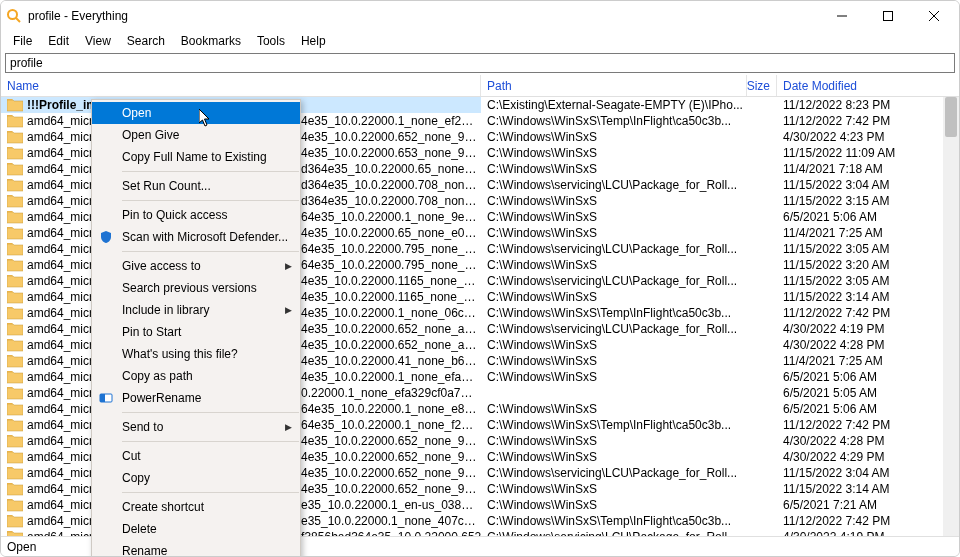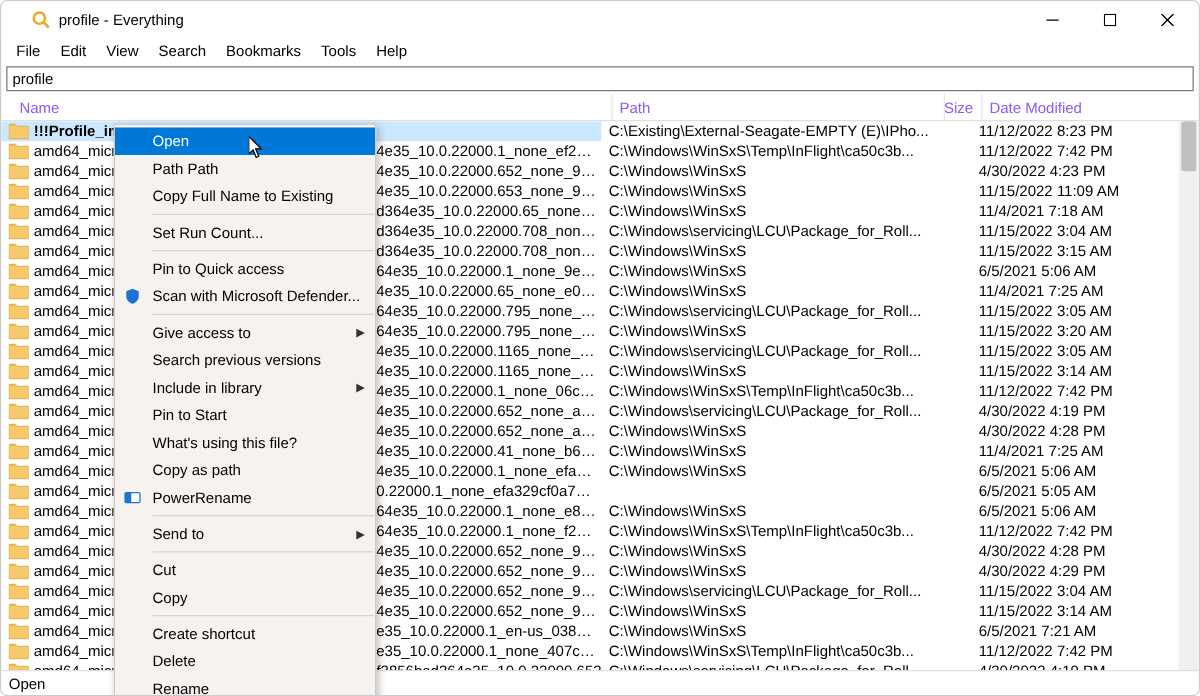--- a/index.html
+++ b/index.html
@@ -14,21 +14,21 @@
     position: relative;
     border: 1px solid #ccc;
     border-radius: 6px;
   }
 
   
   .titlebar {
     height: 30px;
     display: flex;
     align-items: center;
-    padding: 0 2px 0 24px;
+    padding: 0 2px 0 5px;
     font-size: 12px;
     background: #fff;
   }
   .titlebar .app-icon { width: 16px; height: 16px; margin-right: 6px; }
   .titlebar .title-text { flex: 0 0 auto; }
   .titlebar .spacer { flex: 1; }
   .win-btns { display: flex; }
   .win-btn {
     width: 46px; height: 30px;
     display: flex; align-items: center; justify-content: center;
@@ -61,23 +61,22 @@
     outline: none;
   }
 
   
   .list-header {
     display: flex;
     height: 22px;
     align-items: center;
     border-bottom: 1px solid #e0e0e0;
     font-size: 12px;
-    color: #8b5cf6;
+    color: #1d4ed8;
     position: relative;
-    justify-content: center;
   }
   .list-header .col {
     padding: 0 6px;
     border-right: 1px solid #e5e5e5;
     height: 100%;
     display: flex;
     align-items: center;
     overflow: hidden;
     white-space: nowrap;
   }
@@ -626,21 +625,21 @@
     <div class="vscroll">
     <div class="thumb"></div>
   </div>
 </div>
 
 <div class="context-menu" id="context-menu">
     <div class="cm-item hover">
       <span>Open</span>
     </div>
     <div class="cm-item">
-      <span>Path Path</span>
+      <span>Open Give</span>
     </div>
     <div class="cm-item">
       <span>Copy Full Name to Existing</span>
     </div>
     <div class="cm-sep"></div>
     <div class="cm-item">
       <span>Set Run Count...</span>
     </div>
     <div class="cm-sep"></div>
     <div class="cm-item">

